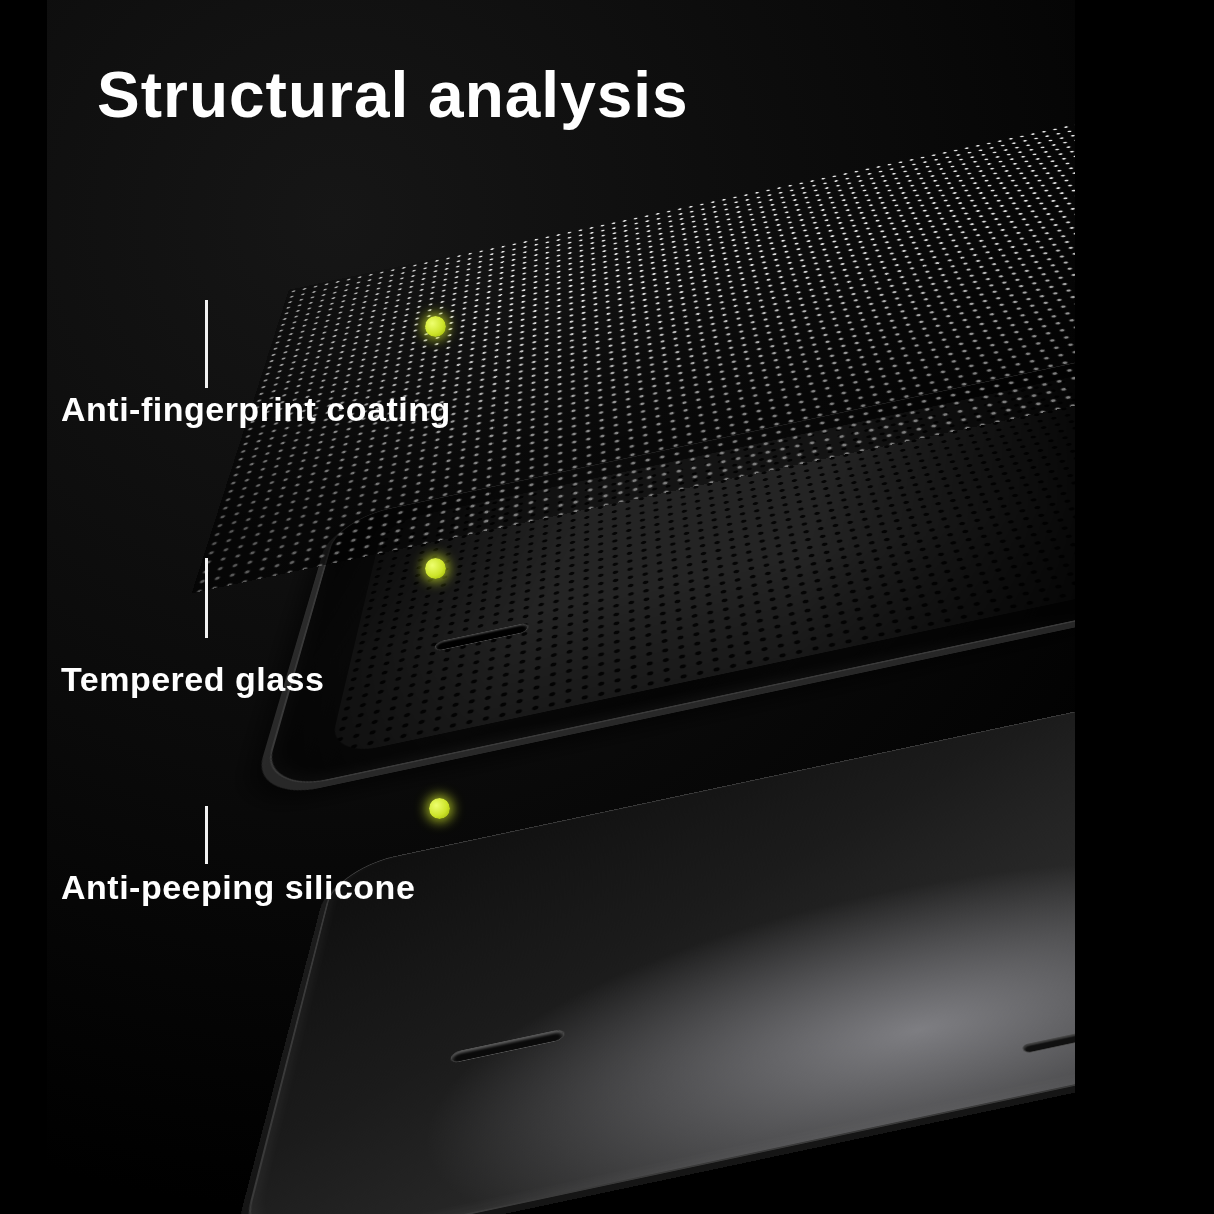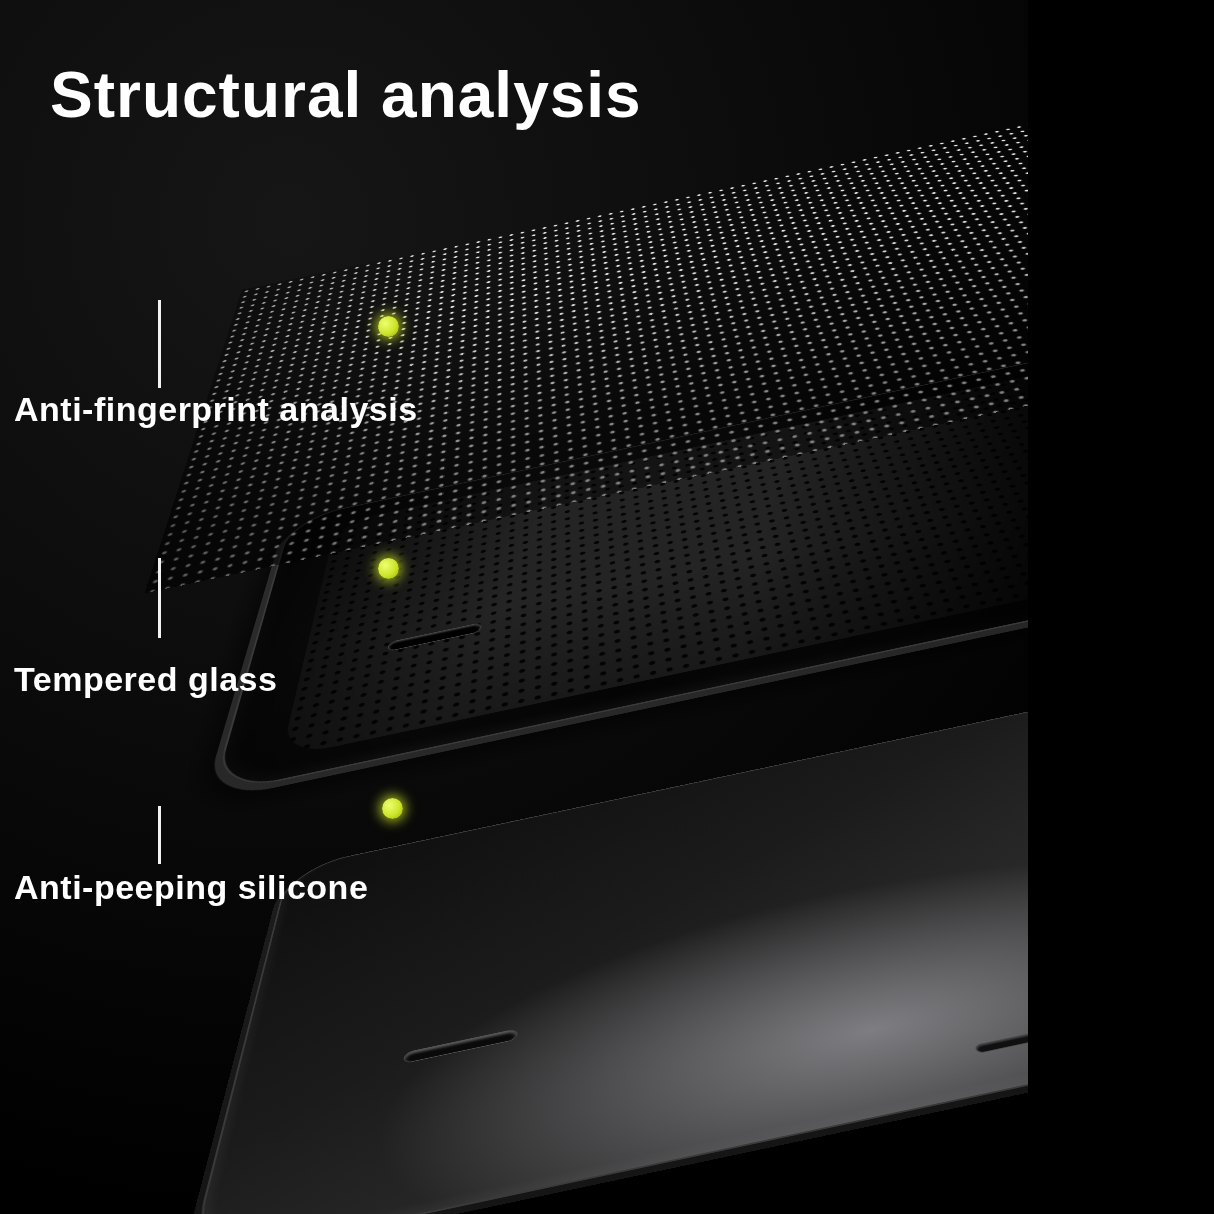--- a/index.html
+++ b/index.html
@@ -9,20 +9,21 @@
     --line:#f2f2f2;
   }
   *{margin:0;padding:0;box-sizing:border-box;}
   html,body{background:#000;}
   .scene{
     position:relative;
     width:1028px;height:1214px;
     overflow:hidden;
     background:radial-gradient(circle at 28% 18%, #161616 0%, #0a0a0a 45%, var(--background) 80%);
     font-family:"Liberation Sans", sans-serif;
+    margin-left:47px;
   }
 
   
   .title{
     position:absolute;left:50px;top:58px;
     font-size:64px;font-weight:900;letter-spacing:1px;
     color:var(--text);
     z-index:20;
   }
 
@@ -152,21 +153,21 @@
     <div class="glass-earpiece"></div>
   </div>
 
   <div class="layer layer-mesh">
     <div class="mesh-shade"></div>
   </div>
 
   <div>
     <div class="callout-line line1"></div>
     <div class="callout-dot dot1"></div>
-    <div class="callout-label label1">Anti-fingerprint analysis</div>
+    <div class="callout-label label1">Anti-fingerprint coating</div>
   </div>
 
   <div>
     <div class="callout-line line2"></div>
     <div class="callout-dot dot2"></div>
     <div class="callout-label label2">Tempered glass</div>
   </div>
 
   <div>
     <div class="callout-line line3"></div>

